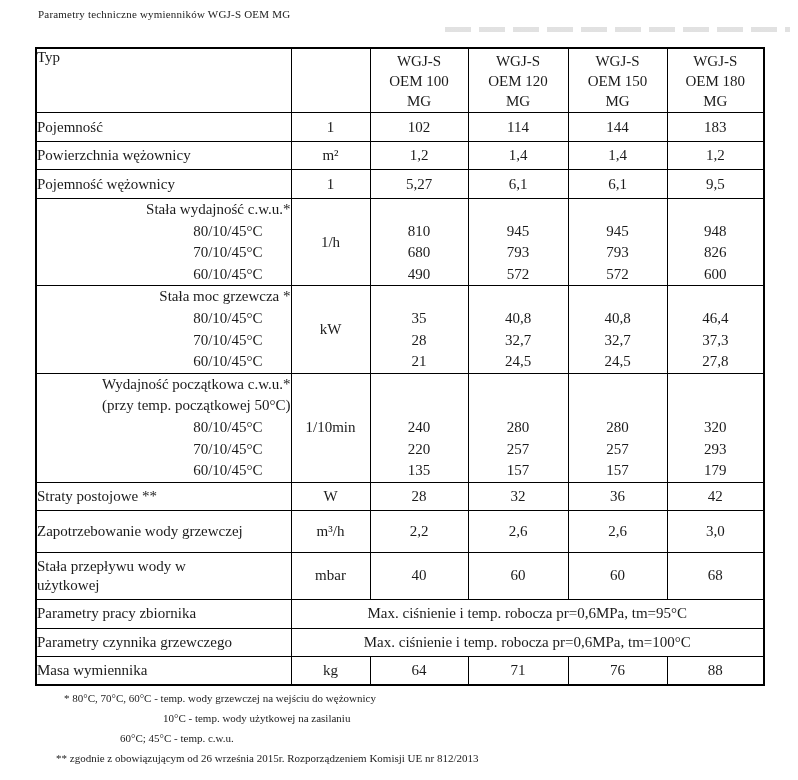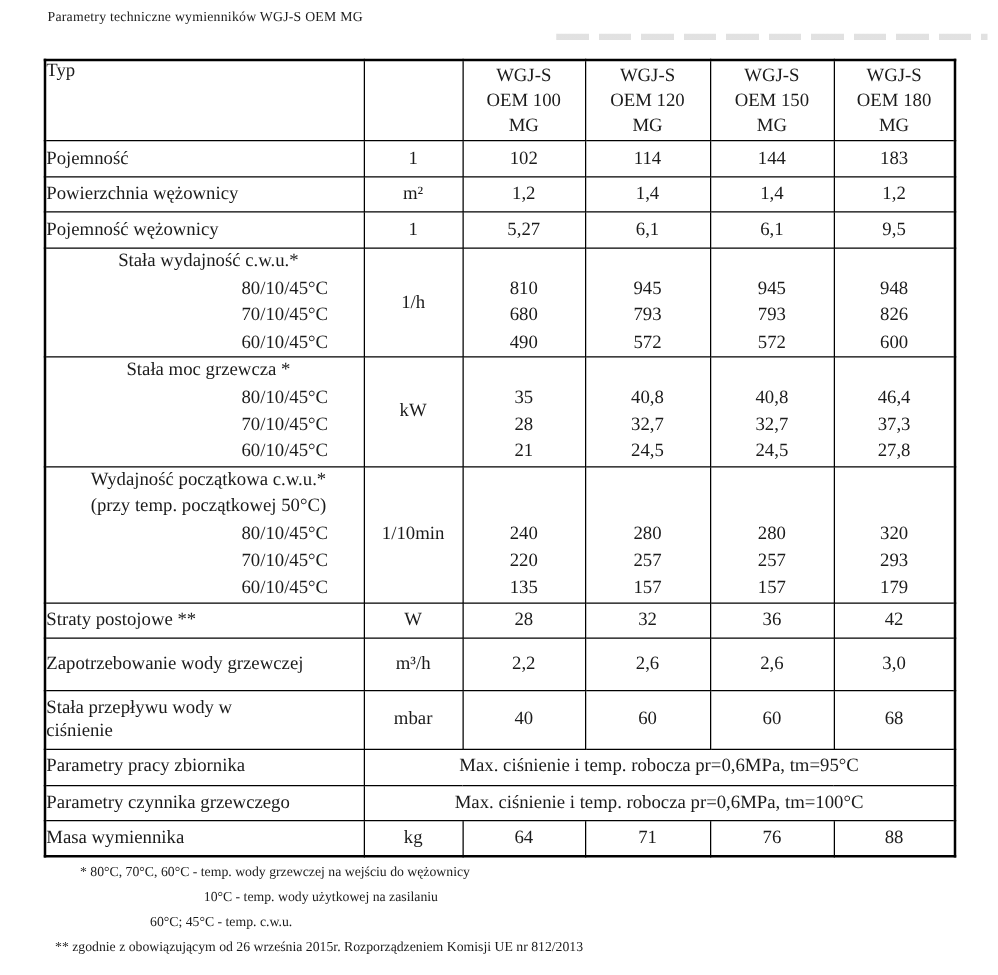--- a/index.html
+++ b/index.html
@@ -11,38 +11,38 @@
   table.spec{position:absolute;left:35px;top:47px;border-collapse:collapse;table-layout:fixed;
         width:728px;border:2px solid #000;}
   table.spec td, table.spec th{border:1px solid #000;font-size:15px;font-weight:normal;
         padding:0;overflow:hidden;}
   th.typ{ text-align:left;vertical-align:top;padding:4px 0 0 6px;font-weight:bold;font-size:16px;}
   th.model{text-align:center;vertical-align:middle;font-weight:bold;}
   th.model div{line-height:20px;}
   td.lab{text-align:left;vertical-align:middle;padding-left:6px;}
   td.lab2{text-align:left;vertical-align:middle;padding-left:6px;line-height:19px;}
   td.multi{vertical-align:top;padding:2px 0 0 0;}
-  td.multi .lab-l{padding-left:6px;text-align:center;}
+  td.multi .lab-l{padding-left:6px;text-align:right;}
   td.unit{text-align:center;vertical-align:middle;}
   td.val{text-align:center;vertical-align:middle;}
   td.valtop{text-align:center;vertical-align:top;padding-top:2px;}
   td.merged{text-align:center;vertical-align:middle;}
   .ln{height:21.6px;line-height:21.6px;}
   .temp{text-align:right;padding-right:28px;}
   .hr63 th{height:63px;}
   .hr28 td{height:28px;}
   .hr27 td{height:27px;}
   .hr41 td{height:41px;}
   .hr46 td{height:46px;}
   .footnotes{position:absolute;left:0;top:688px;width:798px;font-size:11px;}
   .footnotes div{line-height:20px;}
   .fn1{margin-left:64px;}
   .fn2{margin-left:163px;}
   .fn3{margin-left:120px;}
-  .fn4{margin-left:44px;}
+  .fn4{margin-left:56px;}
 </style>
 </head>
 <body>
 
 <div class="page">
   <div class="artifact"></div>
   <div class="title">Parametry techniczne wymienników WGJ-S OEM MG</div>
 
   <table class="spec">
     <colgroup>
@@ -228,21 +228,21 @@
       <td class="unit">m³/h</td>
       <td class="val">2,2</td>
       <td class="val">2,6</td>
       <td class="val">2,6</td>
       <td class="val">3,0</td>
     </tr>
 
     <tr class="hr46">
       <td class="lab2">
         <div>Stała przepływu wody w</div>
-        <div>ciśnienie</div>
+        <div>użytkowej</div>
       </td>
       <td class="unit">mbar</td>
       <td class="val">40</td>
       <td class="val">60</td>
       <td class="val">60</td>
       <td class="val">68</td>
     </tr>
 
     <tr class="hr28">
       <td class="lab">Parametry pracy zbiornika</td>

